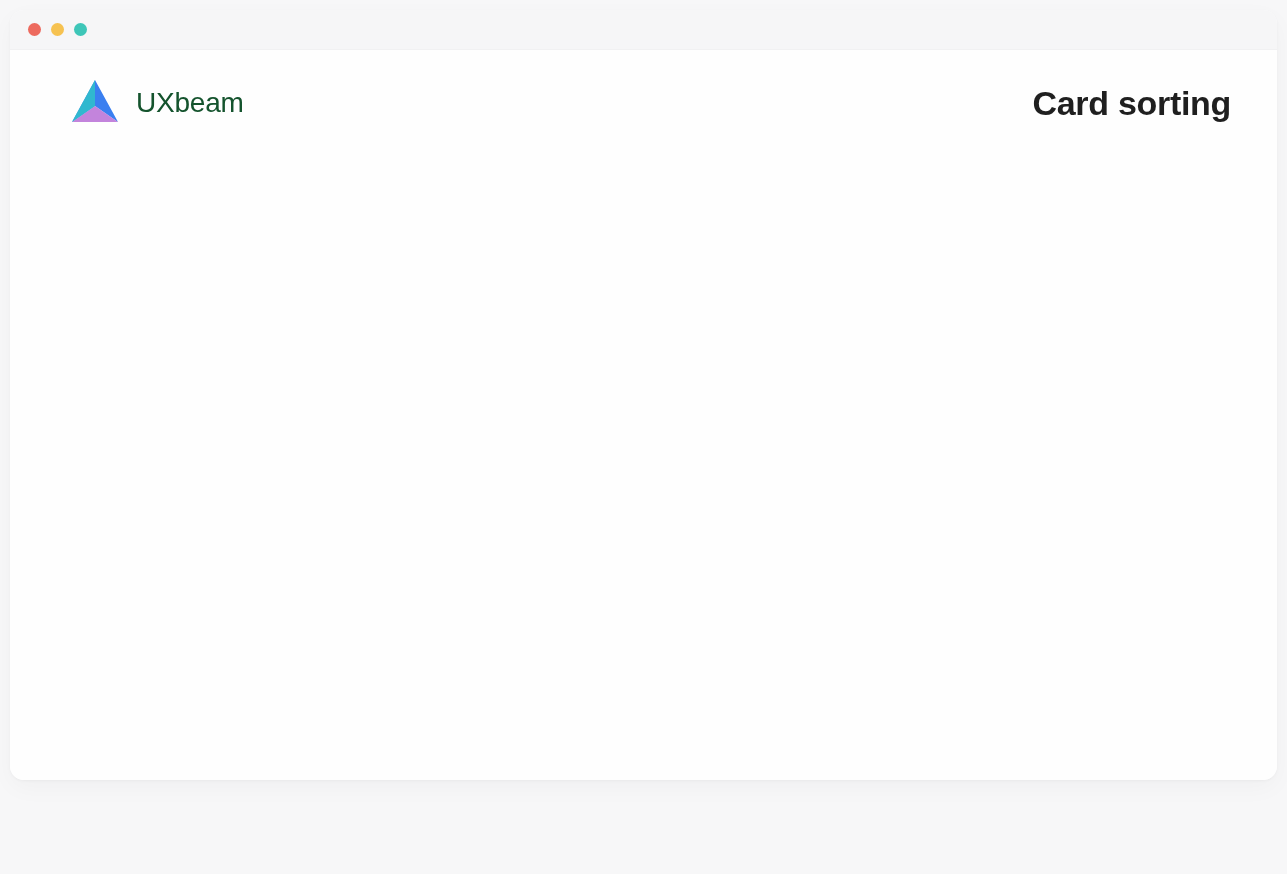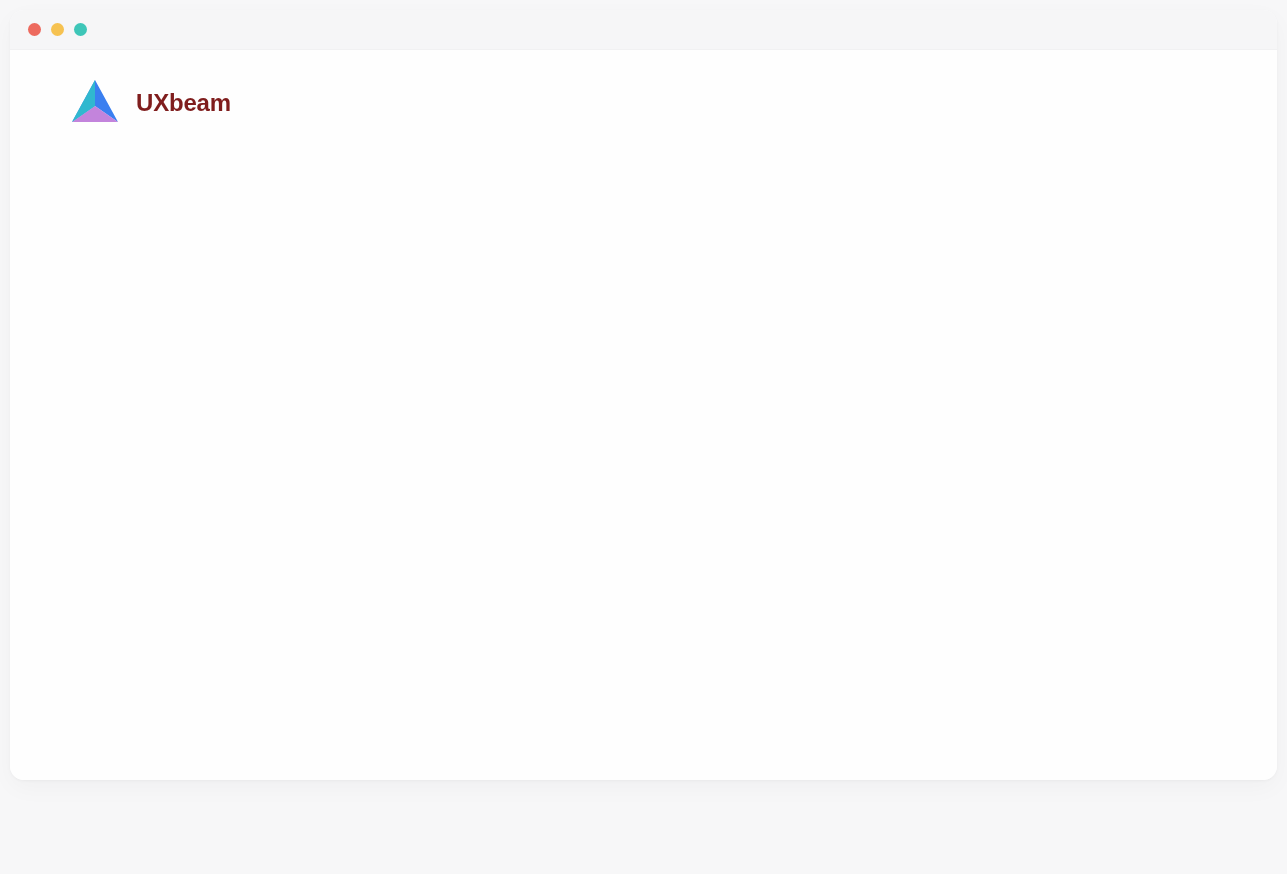--- a/index.html
+++ b/index.html
@@ -59,23 +59,23 @@
       justify-content: space-between;
     }
 
     .brand {
       display: flex;
       align-items: center;
       gap: 12px;
     }
 
     .brand-name {
-      font-size: 24px;
-      font-weight: 700;
-      color: #7f1d1d;
+      font-size: 28px;
+      font-weight: 400;
+      color: #14532d;
       letter-spacing: -0.2px;
     }
 
     .page-title {
       font-size: 34px;
       font-weight: 700;
       color: #1f1f1f;
       letter-spacing: -0.3px;
     }
 
@@ -102,17 +102,18 @@
         <span>
           <svg class="logo-svg" viewBox="0 0 58 50">
             <polygon points="6,46 29,4 52,46 29,30" fill="#3a7ff0"></polygon>
             <polygon points="29,30 52,46 6,46" fill="#b96fd6" opacity="0.85"></polygon>
             <polygon points="6,46 29,4 29,30" fill="#2fc2c9" opacity="0.85"></polygon>
           </svg>
         </span>
         <span class="brand-name">UXbeam</span>
       </div>
 
+      <div class="page-title">Card sorting</div>
 
     </div>
   </div>
 
 </div>
 
 </body></html>

